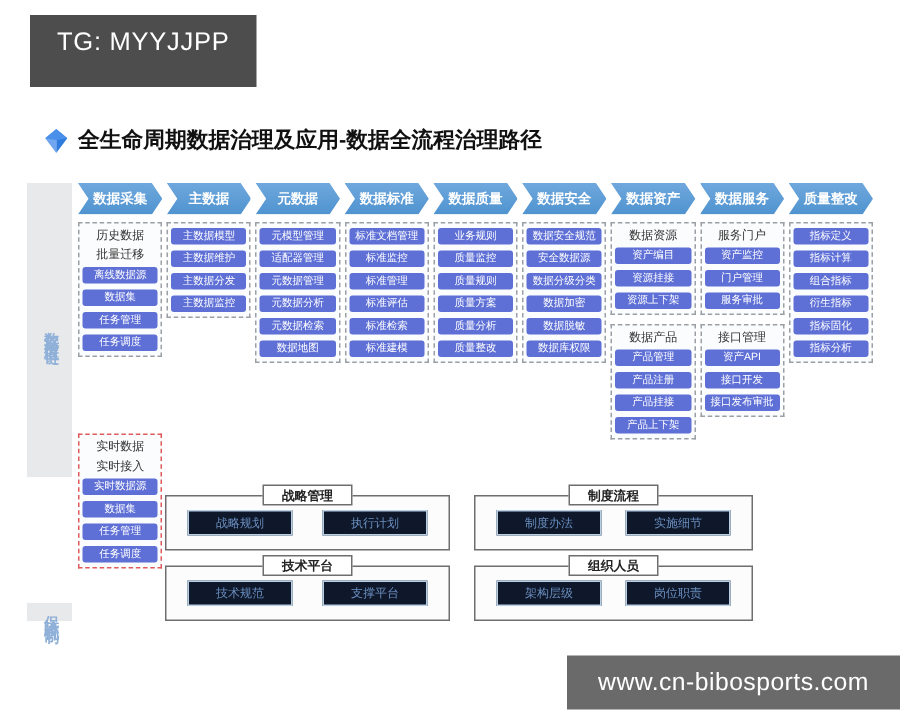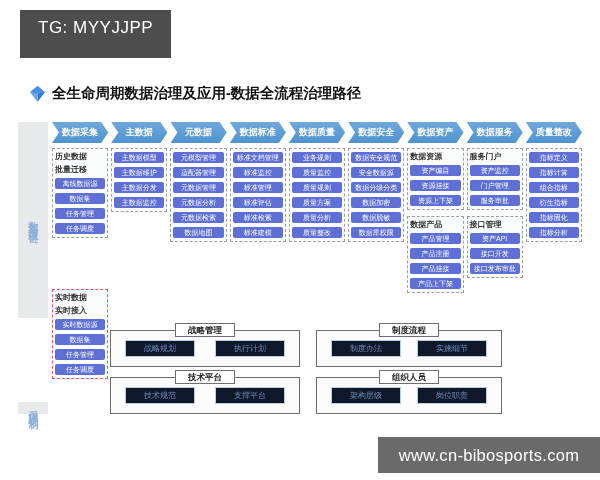--- a/index.html
+++ b/index.html
@@ -31,21 +31,21 @@
     text-align:center; white-space:nowrap;
     background:linear-gradient(180deg,#6fa8dd,#4f93cf);
     clip-path:polygon(0 0, calc(100% - 7px) 0, 100% 50%, calc(100% - 7px) 100%, 0 100%, 7px 50%);
     margin-bottom:5px;
   }
   .group {
     border:1px dashed #9aa0a6; background:#fbfcfd; padding:3px 2px; margin-bottom:6px;
     display:flex; flex-direction:column; gap:4px;
   }
   .group.red { border:1.5px dashed #e05c5c;margin-top:45px; }
-  .gtitle { font-size:8px; font-weight:bold; color:#333; text-align:left; line-height:9px; white-space:nowrap; }
+  .gtitle { font-size:8px; font-weight:normal; color:#333; text-align:center; line-height:9px; white-space:nowrap; }
   .item {
     background:#5e6fd6; color:#fff; font-size:7px; line-height:11px; height:11px;
     text-align:center; border-radius:2px; white-space:nowrap; overflow:hidden;
   }
 
   
   .g-row { position:absolute; left:18px; top:318px; width:564px; height:96px; display:flex;align-items:flex-end; }
   .panels {
     flex:1; display:grid; grid-template-columns:190px 186px; column-gap:16px; row-gap:10px;
     padding:8px 0 0 62px; align-content:start;

